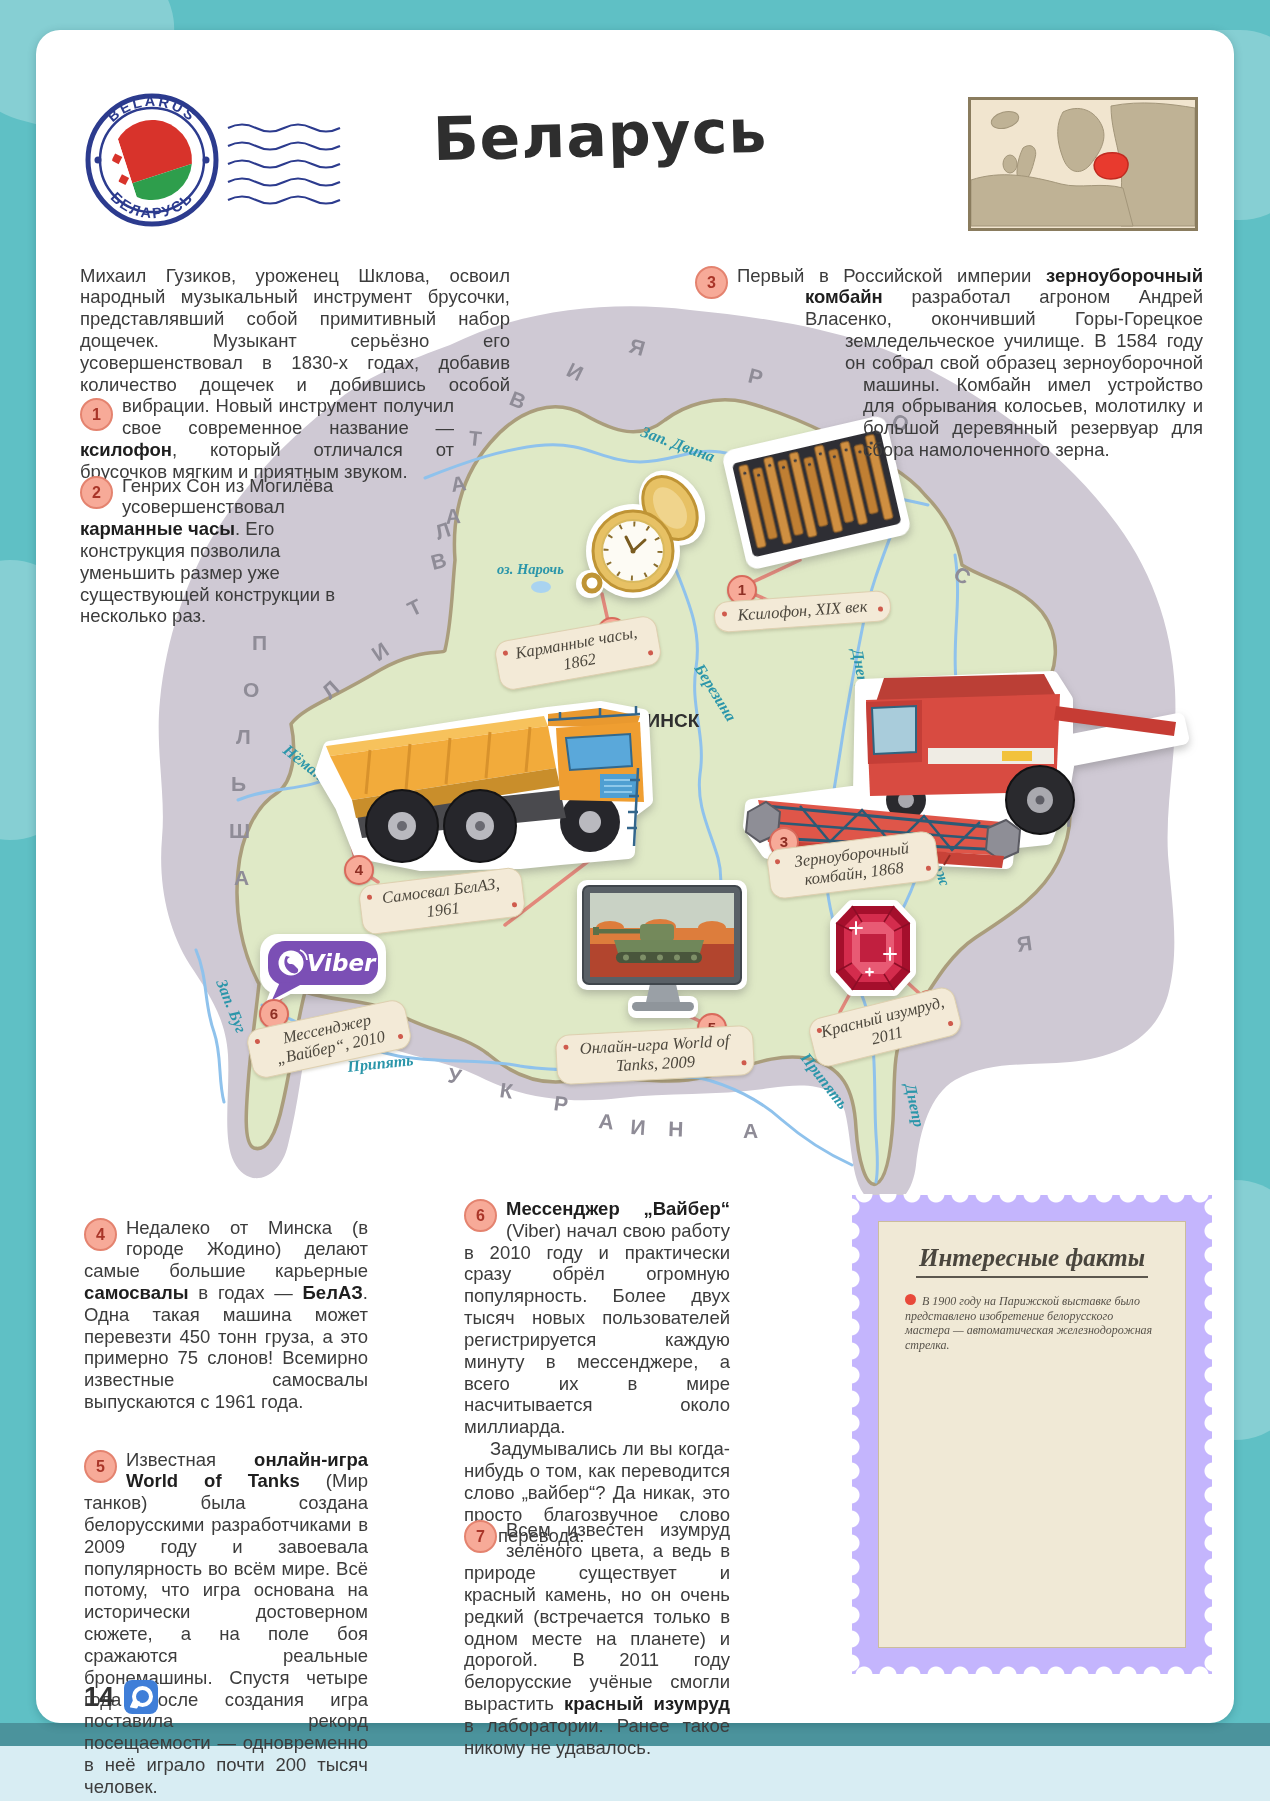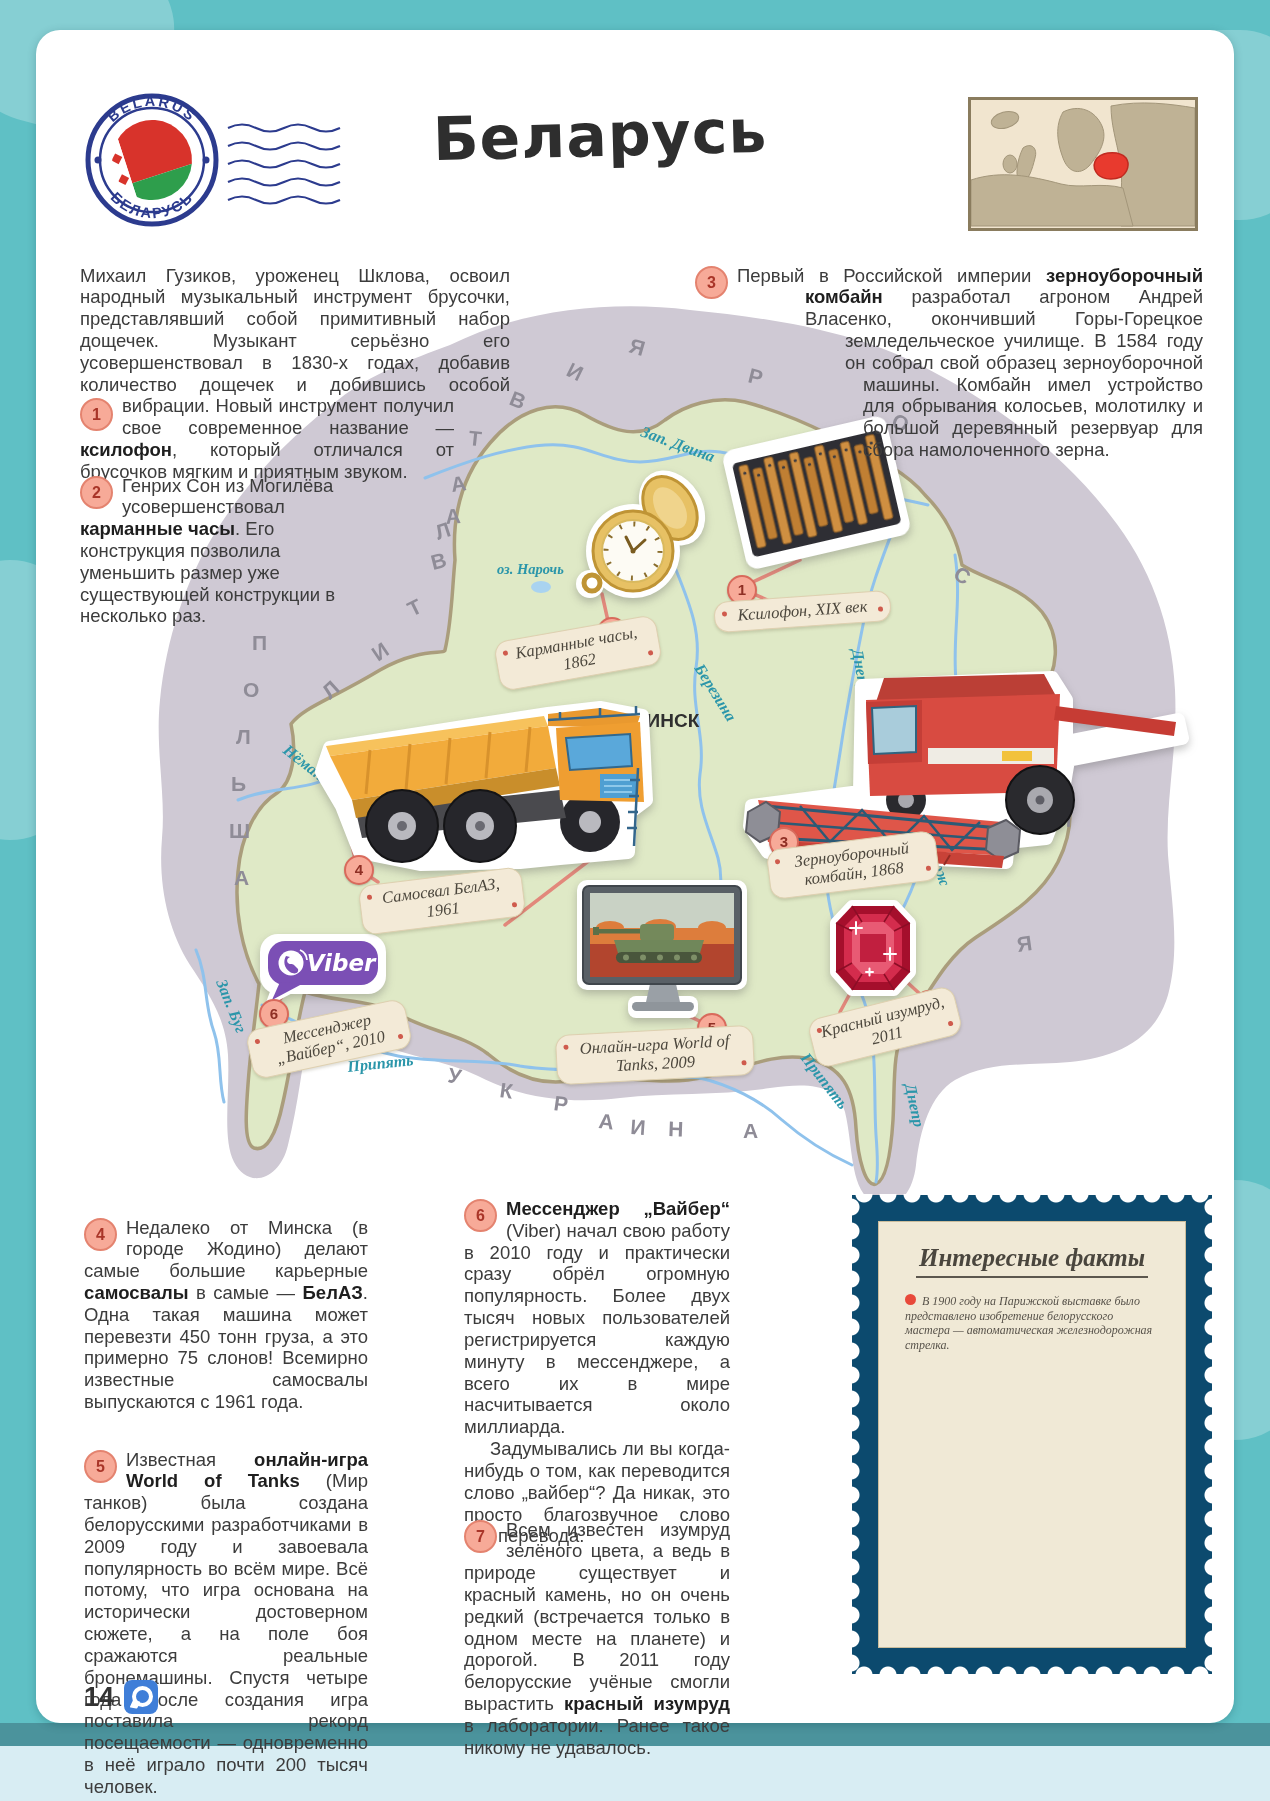--- a/index.html
+++ b/index.html
@@ -25,21 +25,21 @@
 
   .callout{position:absolute;background:#f3ead7;border:1px solid #ded0b0;border-radius:14px;padding:5px 10px;
     font-family:"Liberation Serif",serif;font-style:italic;font-size:16.5px;line-height:1.15;color:#4c473d;
     text-align:center;transform:rotate(var(--r,0deg));box-shadow:0 2px 3px rgba(80,70,40,.18);}
   .callout::before{content:"";position:absolute;left:7px;top:9px;width:5px;height:5px;border-radius:50%;background:#cf5b4d;}
   .callout::after{content:"";position:absolute;right:7px;bottom:9px;width:5px;height:5px;border-radius:50%;background:#cf5b4d;}
 
   .mapnum{position:absolute;width:26px;height:26px;border-radius:50%;background:#f7aa98;border:2px solid #d96a5c;
     color:#8e2f24;font-weight:bold;font-size:15px;line-height:26px;text-align:center;box-shadow:0 1px 2px rgba(0,0,0,.2);}
 
-  .facts-box{position:absolute;left:852px;top:1195px;width:360px;height:479px;background:#0c4a6e;}
+  .facts-box{position:absolute;left:852px;top:1195px;width:360px;height:479px;background:#c4b5fd;}
   .sc{position:absolute;background-repeat:repeat-x;}
   .sc-t{left:0;right:0;top:-1px;height:14px;background-image:radial-gradient(circle at 12px 0px,#ffffff 8px,rgba(255,255,255,0) 9px);background-size:24px 14px;}
   .sc-b{left:0;right:0;bottom:-1px;height:14px;background-image:radial-gradient(circle at 12px 14px,#ffffff 8px,rgba(255,255,255,0) 9px);background-size:24px 14px;}
   .sc-l{top:0;bottom:0;left:-1px;width:14px;background-image:radial-gradient(circle at 0px 12px,#ffffff 8px,rgba(255,255,255,0) 9px);background-size:14px 24px;background-repeat:repeat-y;}
   .sc-r{top:0;bottom:0;right:-1px;width:14px;background-image:radial-gradient(circle at 14px 12px,#ffffff 8px,rgba(255,255,255,0) 9px);background-size:14px 24px;background-repeat:repeat-y;}
   .facts-inner{position:absolute;left:26px;top:26px;right:26px;bottom:26px;background:#f0e9d6;border:1px solid #cbbd9c;
     font-family:"Liberation Serif",serif;font-style:italic;color:#57524a;}
   .fb-title{margin:22px auto 4px auto;text-align:center;font-size:25px;font-weight:bold;color:#4a463e;}
   .fb-rule{width:232px;margin:0 auto 16px auto;border-top:2px solid #5c574e;}
   .fb-item{margin:0 26px 16px 26px;font-size:12px;line-height:1.22;}
@@ -352,21 +352,21 @@
   <span class="num">2</span><span>Генрих Сон из Могилёва усовершенствовал </span><b>карманные часы</b><span>. Его конструкция позволила уменьшить размер уже существующей конструкции в несколько раз.</span>
 </p>
 
 <p class="fact" style="left:695px;top:246px;width:508px;">
   <span class="num">3</span>
   <span class="sp" style="width:0;height:4px;"></span><span class="sp" style="width:110px;height:44px;"></span><span class="sp" style="width:150px;height:44px;"></span><span class="sp" style="width:168px;height:90px;"></span>
   <span>Первый в Российской империи </span><b>зерноуборочный комбайн</b><span> разработал агроном Андрей Власенко, окончивший Горы-Горецкое земледельческое училище. В 1584 году он собрал свой образец зерноуборочной машины. Комбайн имел устройство для обрывания колосьев, молотилку и большой деревянный резервуар для сбора намолоченного зерна.</span>
 </p>
 
 <p class="fact" style="left:84px;top:1198px;width:284px;">
-  <span class="num">4</span><span>Недалеко от Минска (в городе Жодино) делают самые большие карьерные </span><b>самосвалы</b><span> в самые — </span><b>БелАЗ</b><span>. Одна такая машина может перевезти 450 тонн груза, а это примерно 75 слонов! Всемирно известные самосвалы выпускаются с 1961 года.</span>
+  <span class="num">4</span><span>Недалеко от Минска (в городе Жодино) делают самые большие карьерные </span><b>самосвалы</b><span> в годах — </span><b>БелАЗ</b><span>. Одна такая машина может перевезти 450 тонн груза, а это примерно 75 слонов! Всемирно известные самосвалы выпускаются с 1961 года.</span>
 </p>
 
 <p class="fact" style="left:84px;top:1430px;width:284px;">
   <span class="num">5</span><span>Известная </span><b>онлайн-игра World of Tanks</b><span> (Мир танков) была создана белорусскими разработчиками в 2009 году и завоевала популярность во всём мире. Всё потому, что игра основана на исторически достоверном сюжете, а на поле боя сражаются реальные бронемашины. Спустя четыре года после создания игра поставила рекорд посещаемости — одновременно в неё играло почти 200 тысяч человек.</span>
 </p>
 
 <div class="fact" style="left:464px;top:1198px;width:266px;">
   <p style="margin:0;"><span class="num">6</span><b>Мессенджер „Вайбер“</b><span> (Viber) начал свою работу в 2010 году и практически сразу обрёл огромную популярность. Более двух тысяч новых пользователей регистрируется каждую минуту в мессенджере, а всего их в мире насчитывается около миллиарда.</span></p>
   <p class="indent">Задумывались ли вы когда-нибудь о том, как переводится слово „вайбер“? Да никак, это просто благозвучное слово без перевода.</p>
 </div>

